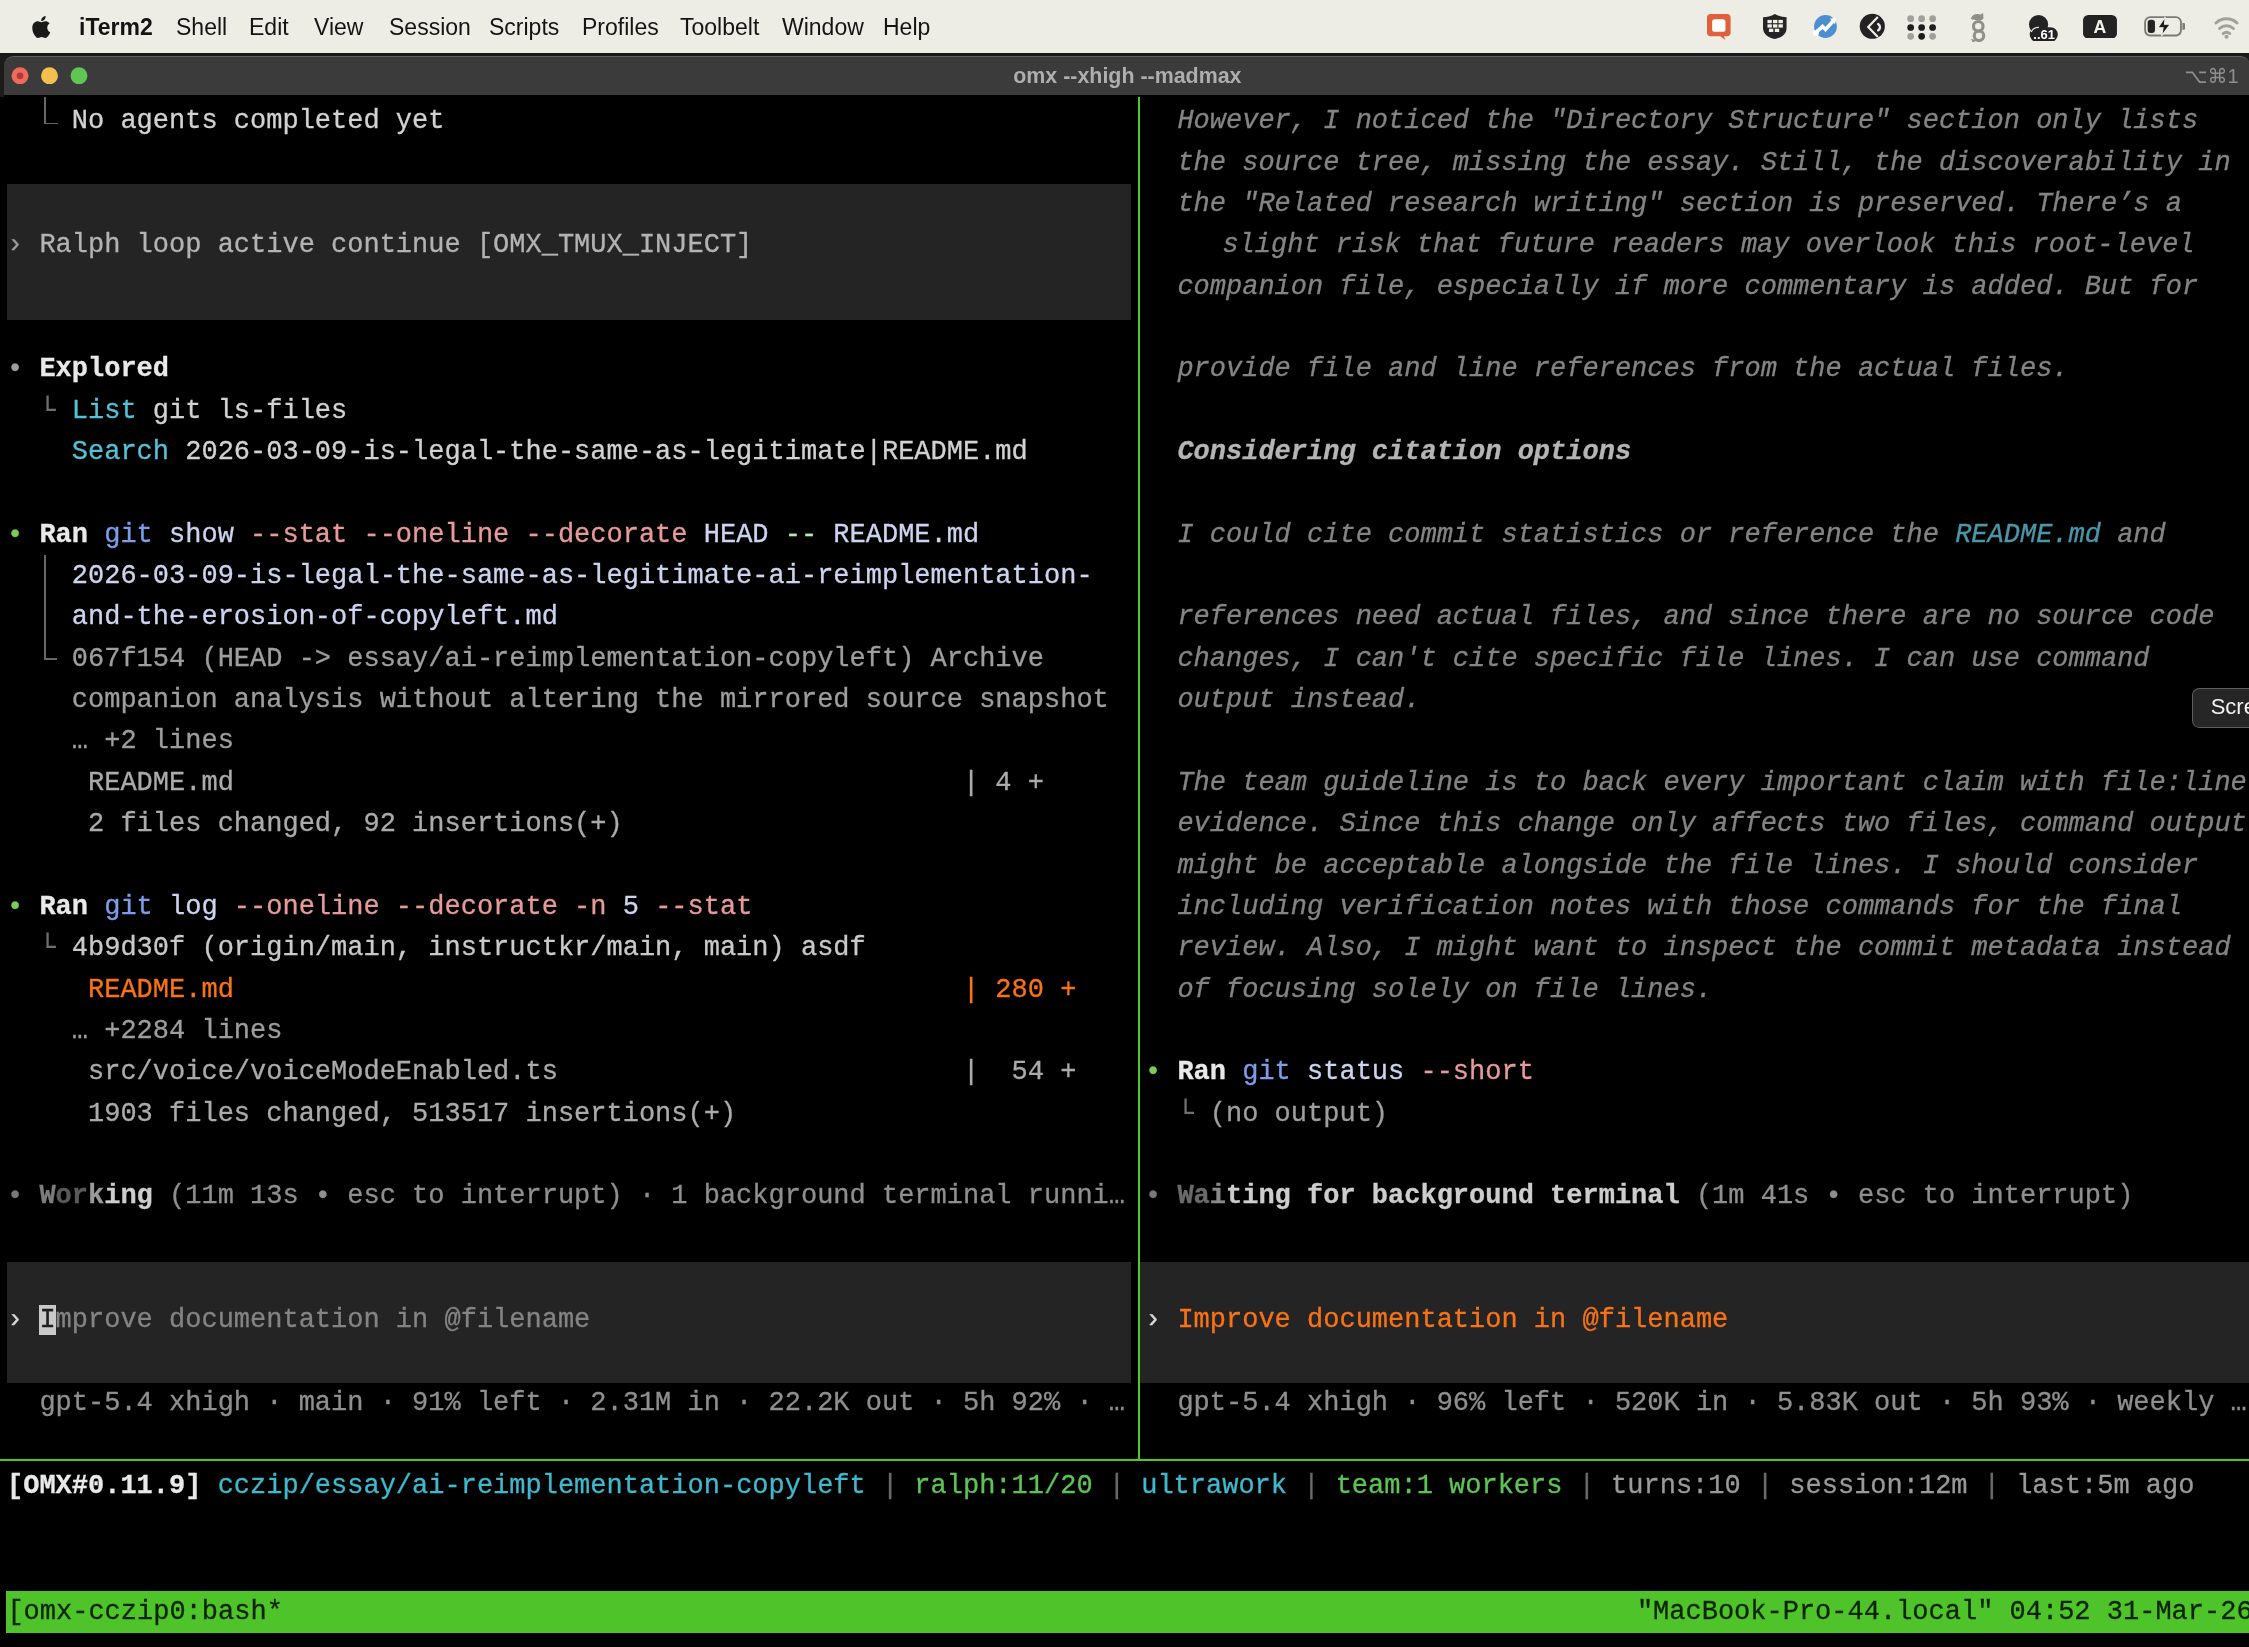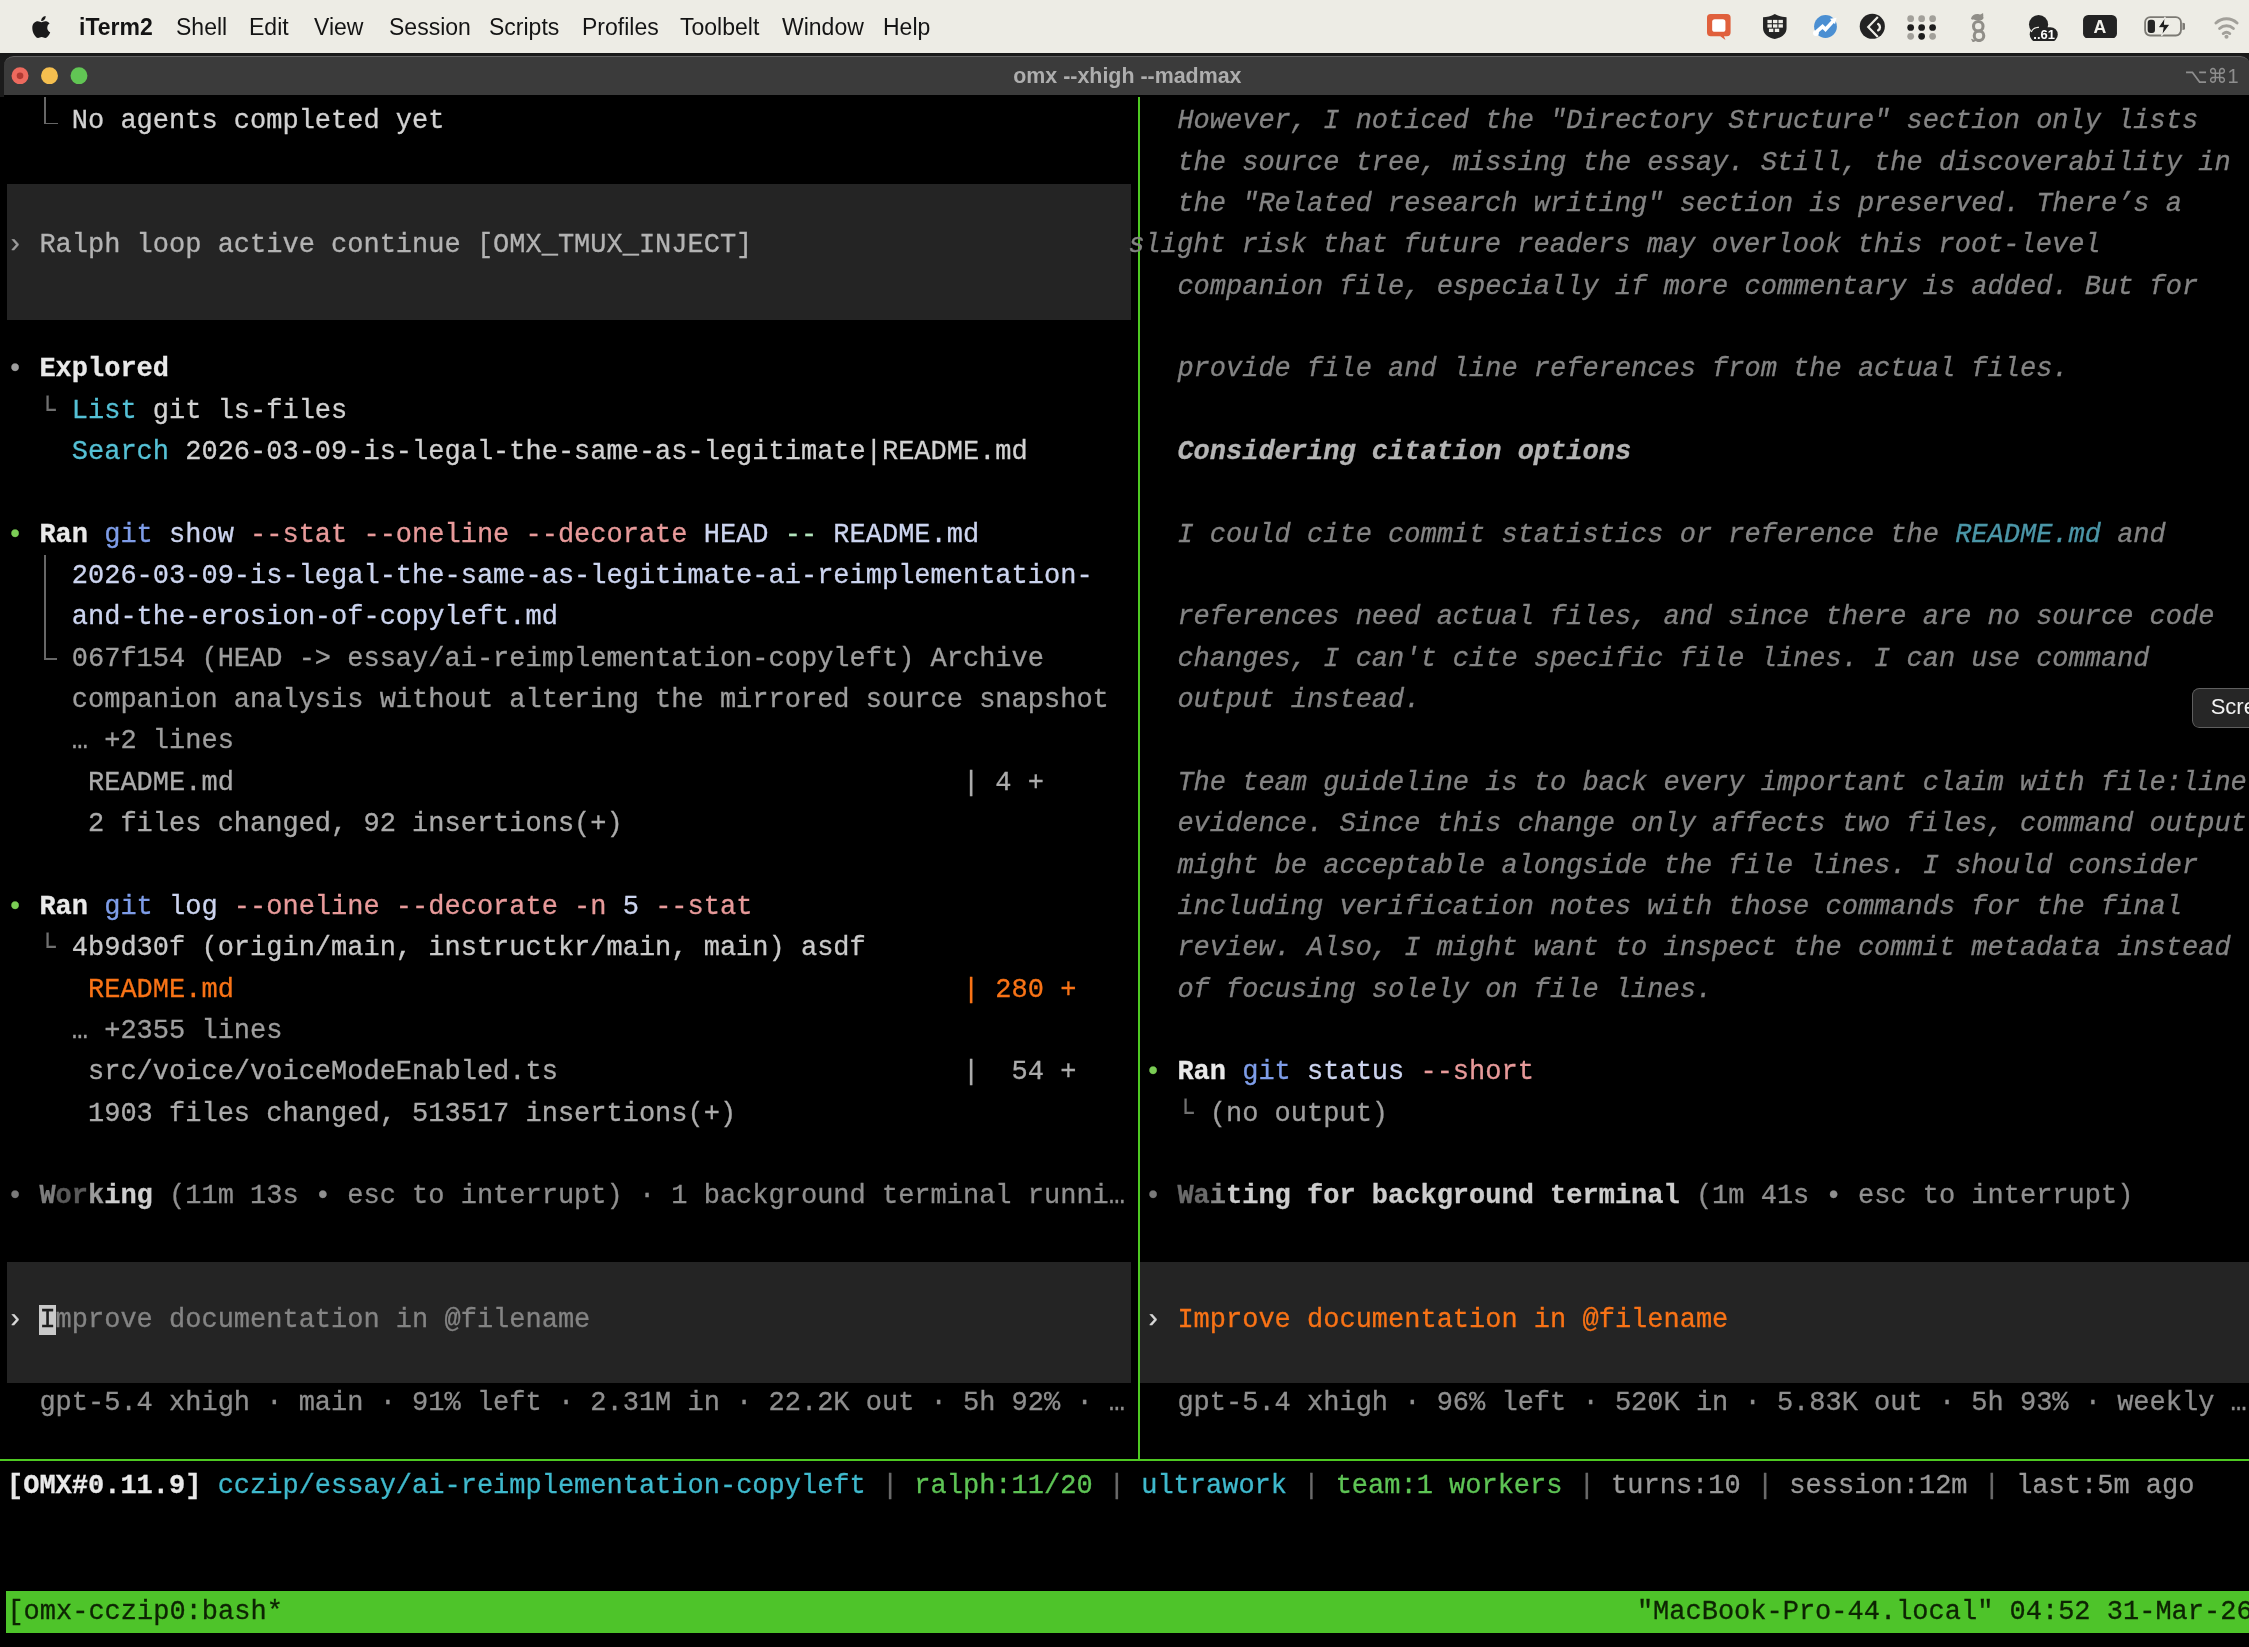--- a/index.html
+++ b/index.html
@@ -55,30 +55,30 @@
 <div class="ln" style="left:7px;top:459px;"><span style="">    </span><span style="color:#ccd4ef;">2026-03-09-is-legal-the-same-as-legitimate-ai-reimplementation-</span></div>
 <div class="ln" style="left:7px;top:500px;"><span style="">    </span><span style="color:#ccd4ef;">and-the-erosion-of-copyleft.md</span></div>
 <div class="ln" style="left:7px;top:542px;"><span style="">    </span><span style="color:#9e9e9e;">067f154 (HEAD -&gt; essay/ai-reimplementation-copyleft) Archive</span></div>
 <div class="ln" style="left:7px;top:583px;"><span style="">    </span><span style="color:#9e9e9e;">companion analysis without altering the mirrored source snapshot</span></div>
 <div class="ln" style="left:7px;top:624px;"><span style="">    </span><span style="color:#9e9e9e;">… +2 lines</span></div>
 <div class="ln" style="left:7px;top:666px;"><span style="">     </span><span style="color:#ababab;">README.md                                             | 4 +</span></div>
 <div class="ln" style="left:7px;top:707px;"><span style="">     </span><span style="color:#ababab;">2 files changed, 92 insertions(+)</span></div>
 <div class="ln" style="left:7px;top:790px;"><span style="color:#7bcd55;">• </span><span style="color:#e9e9e9;font-weight:bold;">Ran </span><span style="color:#7e9de8;">git </span><span style="color:#ccd4ef;">log </span><span style="color:#e89a9a;">--oneline --decorate </span><span style="color:#e89a9a;">-n </span><span style="color:#ccd4ef;">5 </span><span style="color:#e89a9a;">--stat</span></div>
 <div class="ln" style="left:7px;top:831px;"><span style="">  </span><span style="color:#707070;">└ </span><span style="color:#c9c9c9;">4b9d30f (origin/main, instructkr/main, main) asdf</span></div>
 <div class="ln" style="left:7px;top:873px;"><span style="">     </span><span style="color:#f97316;">README.md                                             | 280 +</span></div>
-<div class="ln" style="left:7px;top:914px;"><span style="">    </span><span style="color:#9e9e9e;">… +2355 lines</span></div>
+<div class="ln" style="left:7px;top:914px;"><span style="">    </span><span style="color:#9e9e9e;">… +2284 lines</span></div>
 <div class="ln" style="left:7px;top:955px;"><span style="">     </span><span style="color:#ababab;">src/voice/voiceModeEnabled.ts                         |  54 +</span></div>
 <div class="ln" style="left:7px;top:997px;"><span style="">     </span><span style="color:#ababab;">1903 files changed, 513517 insertions(+)</span></div>
 <div class="ln" style="left:7px;top:1079px;"><span style="color:#7a7a7a;">• </span><span style="color:#7d7d7d;font-weight:bold;">W</span><span style="color:#5a5a5a;font-weight:bold;">or</span><span style="color:#9a9a9a;font-weight:bold;">k</span><span style="color:#cdcdcd;font-weight:bold;">ing</span><span style="color:#8f8f8f;"> (11m 13s • esc to interrupt) · 1 background terminal runni…</span></div>
 <div class="ln" style="left:7px;top:1203px;"><span style="color:#d8d8d8;">› </span><span style="color:#1e1e1e;background:#c9c9c9;">I</span><span style="color:#848484;">mprove documentation in @filename</span></div>
 <div class="ln" style="left:7px;top:1286px;"><span style="">  </span><span style="color:#8f8f8f;">gpt-5.4 xhigh · main · 91% left · 2.31M in · 22.2K out · 5h 92% · …</span></div>
 <div class="ln" style="left:1145px;top:4.4px;"><span style="">  </span><span style="color:#848484;font-style:italic;">However, I noticed the "Directory Structure" section only lists</span></div>
 <div class="ln" style="left:1145px;top:46px;"><span style="">  </span><span style="color:#848484;font-style:italic;">the source tree, missing the essay. Still, the discoverability in</span></div>
 <div class="ln" style="left:1145px;top:87px;"><span style="">  </span><span style="color:#848484;font-style:italic;">the "Related research writing" section is preserved. There’s a</span></div>
-<div class="ln" style="left:1096px;top:128px;"><span style="">  </span><span style="color:#848484;font-style:italic;">slight risk that future readers may overlook this root-level</span></div>
+<div class="ln" style="left:1190px;top:128px;"><span style="">  </span><span style="color:#848484;font-style:italic;">slight risk that future readers may overlook this root-level</span></div>
 <div class="ln" style="left:1145px;top:170px;"><span style="">  </span><span style="color:#848484;font-style:italic;">companion file, especially if more commentary is added. But for</span></div>
 <div class="ln" style="left:1145px;top:211px;"><span style="">  </span></div>
 <div class="ln" style="left:1145px;top:252px;"><span style="">  </span><span style="color:#848484;font-style:italic;">provide file and line references from the actual files.</span></div>
 <div class="ln" style="left:1145px;top:335px;"><span style="">  </span><span style="color:#b5b5b5;font-weight:bold;font-style:italic;">Considering citation options</span></div>
 <div class="ln" style="left:1145px;top:418px;"><span style="">  </span><span style="color:#848484;font-style:italic;">I could cite commit statistics or reference the </span><span style="color:#4b96a8;font-style:italic;">README.md</span><span style="color:#848484;font-style:italic;"> and</span></div>
 <div class="ln" style="left:1145px;top:459px;"><span style="">  </span></div>
 <div class="ln" style="left:1145px;top:500px;"><span style="">  </span><span style="color:#848484;font-style:italic;">references need actual files, and since there are no source code</span></div>
 <div class="ln" style="left:1145px;top:542px;"><span style="">  </span><span style="color:#848484;font-style:italic;">changes, I can't cite specific file lines. I can use command</span></div>
 <div class="ln" style="left:1145px;top:583px;"><span style="">  </span><span style="color:#848484;font-style:italic;">output instead.</span></div>
 <div class="ln" style="left:1145px;top:666px;"><span style="">  </span><span style="color:#848484;font-style:italic;">The team guideline is to back every important claim with file:line</span></div>

